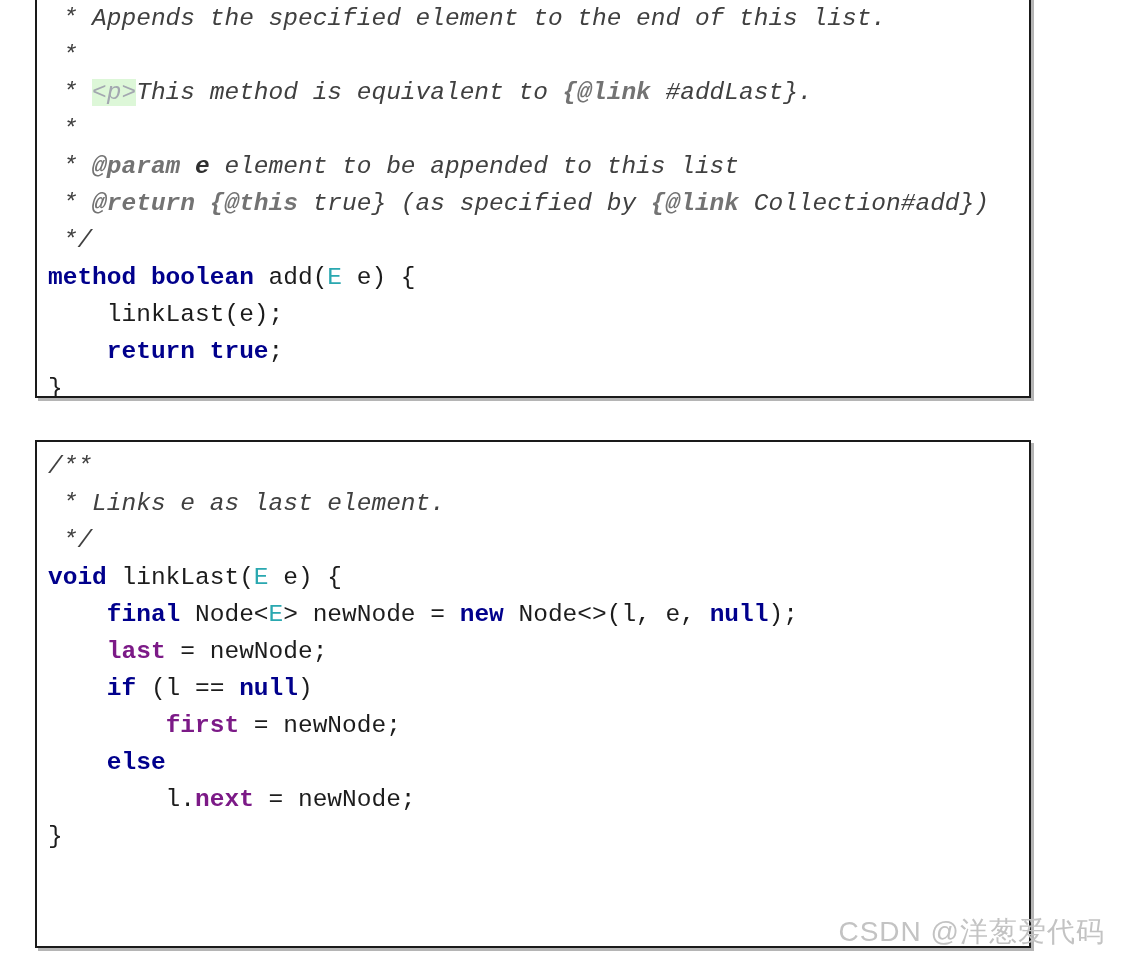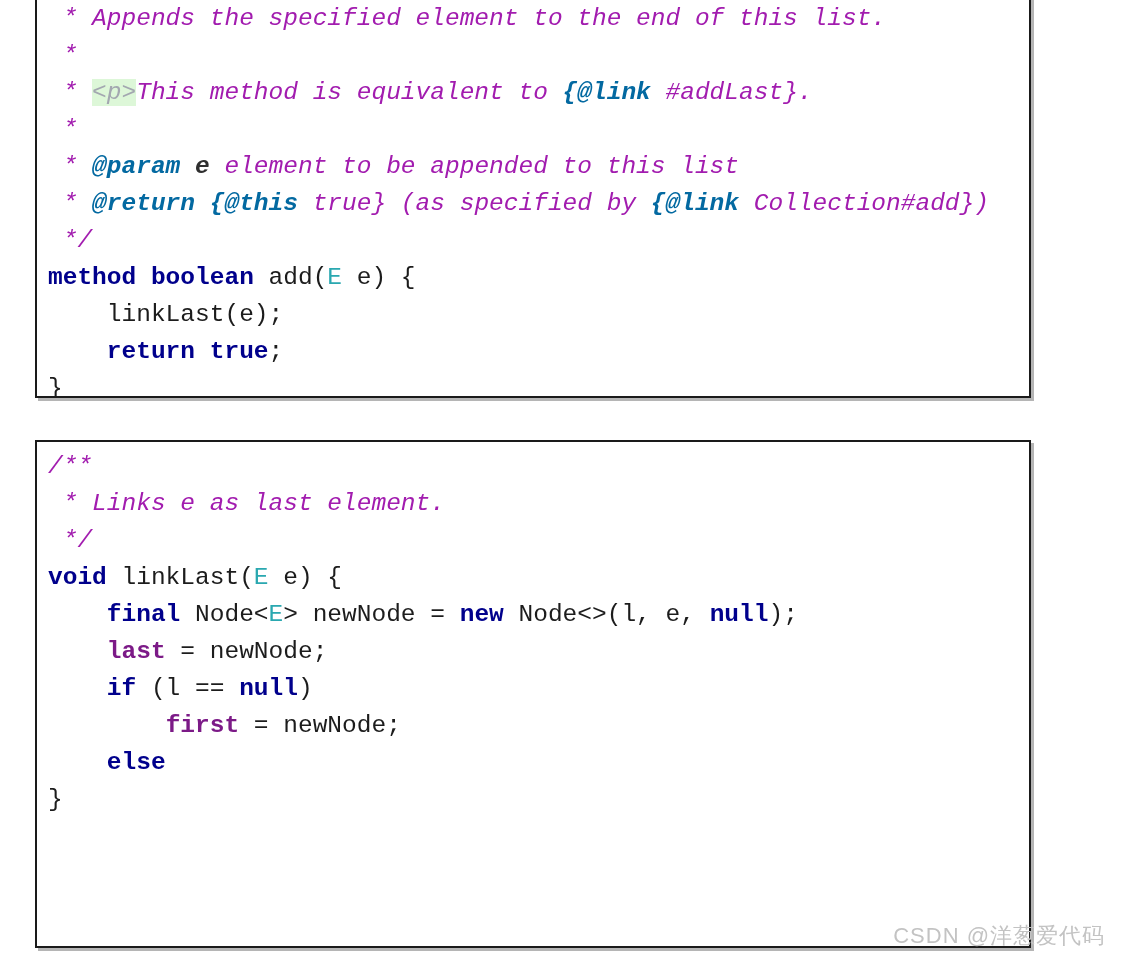--- a/index.html
+++ b/index.html
@@ -49,35 +49,35 @@
     height: 37px;
     line-height: 37px;
     white-space: pre;
     font-size: 24.5px;
     letter-spacing: 0px;
     padding-left: 11px;
     color: #1c1c1c;
   }
 
   
-  .cm   { color: #a21caf; font-style: italic; }
-  .cmt  { color: #0369a1; font-style: italic; font-weight: bold; }
+  .cm   { color: #404040; font-style: italic; }
+  .cmt  { color: #737373; font-style: italic; font-weight: bold; }
   .cmhl { color: #a3a7b0; font-style: italic; background: #ddf7d8; }
   .cmb  { color: #2f2f2f; font-style: italic; font-weight: bold; }
   .kw   { color: #00008c; font-weight: bold; }
   .gen  { color: #2aa8b0; }
   .fld  { color: #7c1a87; font-weight: bold; }
   .pl   { color: #1c1c1c; }
 
   #watermark {
     position: absolute;
     right: 16px;
     bottom: 8px;
     font-family: "Liberation Sans", sans-serif;
-    font-size: 22px;
+    font-size: 28px;
     color: #c3c3c3;
     letter-spacing: 1px;
     white-space: nowrap;
     user-select: none;
   }
 </style>
 </head>
 <body>
 
 <div class="code-box" id="box-add">
@@ -100,17 +100,18 @@
   <div class="code-lines">
       <span class="ln"><span class="cm">/**</span></span>
       <span class="ln"><span class="cm"> * Links e as last element.</span></span>
       <span class="ln"><span class="cm"> */</span></span>
       <span class="ln"><span class="kw">void</span><span class="pl"> linkLast(</span><span class="gen">E</span><span class="pl"> e) {</span></span>
       <span class="ln"><span class="pl">    </span><span class="kw">final</span><span class="pl"> Node&lt;</span><span class="gen">E</span><span class="pl">&gt; newNode = </span><span class="kw">new</span><span class="pl"> Node&lt;&gt;(l, e, </span><span class="kw">null</span><span class="pl">);</span></span>
       <span class="ln"><span class="pl">    </span><span class="fld">last</span><span class="pl"> = newNode;</span></span>
       <span class="ln"><span class="pl">    </span><span class="kw">if</span><span class="pl"> (l == </span><span class="kw">null</span><span class="pl">)</span></span>
       <span class="ln"><span class="pl">        </span><span class="fld">first</span><span class="pl"> = newNode;</span></span>
       <span class="ln"><span class="pl">    </span><span class="kw">else</span></span>
+      <span class="ln"><span class="pl">        l.</span><span class="fld">next</span><span class="pl"> = newNode;</span></span>
       <span class="ln"><span class="pl">}</span></span>
     </div>
 </div>
 
 <div id="watermark">CSDN @洋葱爱代码</div>
 
 </body></html>

